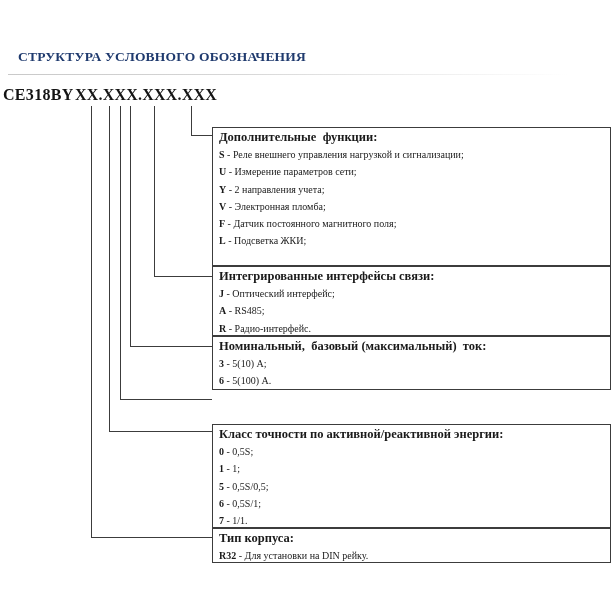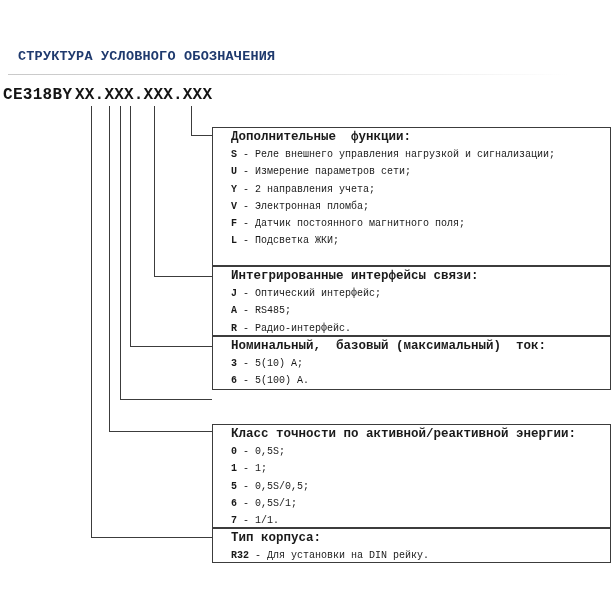--- a/index.html
+++ b/index.html
@@ -1,37 +1,37 @@
 <!DOCTYPE html>
 <html><head>
 <meta charset="utf-8">
 <style>
   html,body{margin:0;padding:0;background:#ffffff;}
   #screen{
     position:relative;width:613px;height:615px;background:#ffffff;overflow:hidden;
-    font-family:Liberation Mono, monospace;color:#1a1a1a;
+    font-family:Liberation Serif, serif;color:#1a1a1a;
   }
   .page-title{
     position:absolute;left:18px;top:49px;font-size:13.5px;font-weight:bold;
     color:#1f3a6e;letter-spacing:0.2px;white-space:nowrap;
   }
   .title-rule{
     position:absolute;left:8px;top:74px;width:560px;height:1px;
     background:linear-gradient(to right,#c9c9c9 0%,#d6d6d6 40%,rgba(214,214,214,0) 100%);
   }
   .code-line{
     position:absolute;left:3px;top:86px;font-size:16px;font-weight:bold;color:#141414;
     white-space:nowrap;letter-spacing:0.3px;
   }
   .code-mask{position:absolute;left:72px;top:0;letter-spacing:0.2px;}
   .vline{position:absolute;width:1px;background:#3c3c3c;}
   .hline{position:absolute;height:1px;background:#3c3c3c;}
   .spec-box{
     position:absolute;left:212px;width:399px;border:1px solid #3c3c3c;
-    background:#ffffff;box-sizing:border-box;padding:1px 4px 0 18px;overflow:hidden;
+    background:#ffffff;box-sizing:border-box;padding:1px 4px 0 6px;overflow:hidden;
   }
   .box-title{font-size:12.5px;font-weight:bold;line-height:17.2px;white-space:pre;}
   .box-row{font-size:10px;line-height:17.2px;white-space:pre;}
   .box-row .k{font-weight:bold;}
 </style>
 </head>
 <body>
 
 <div id="screen">
 

